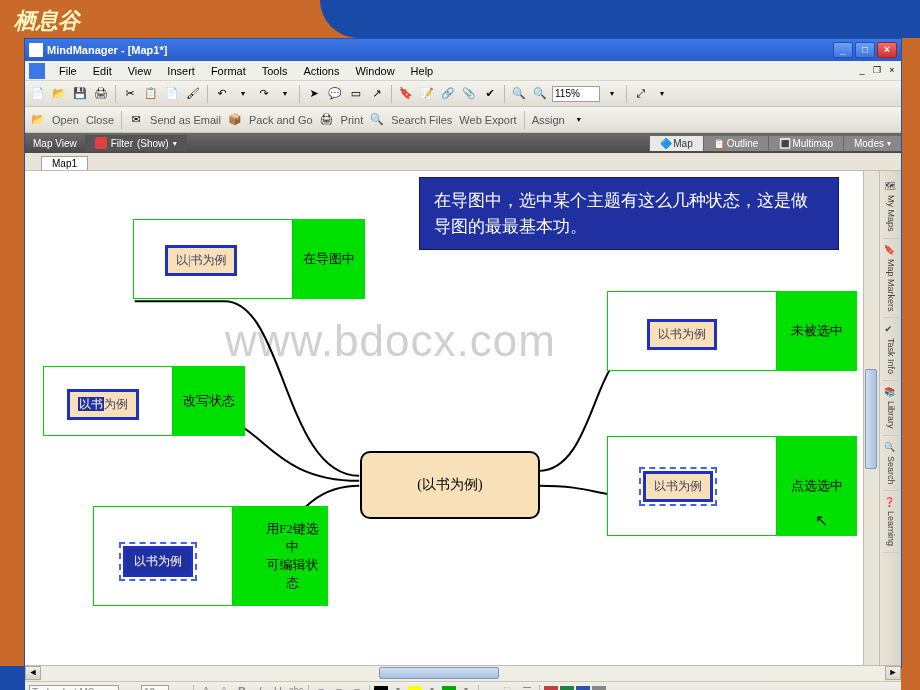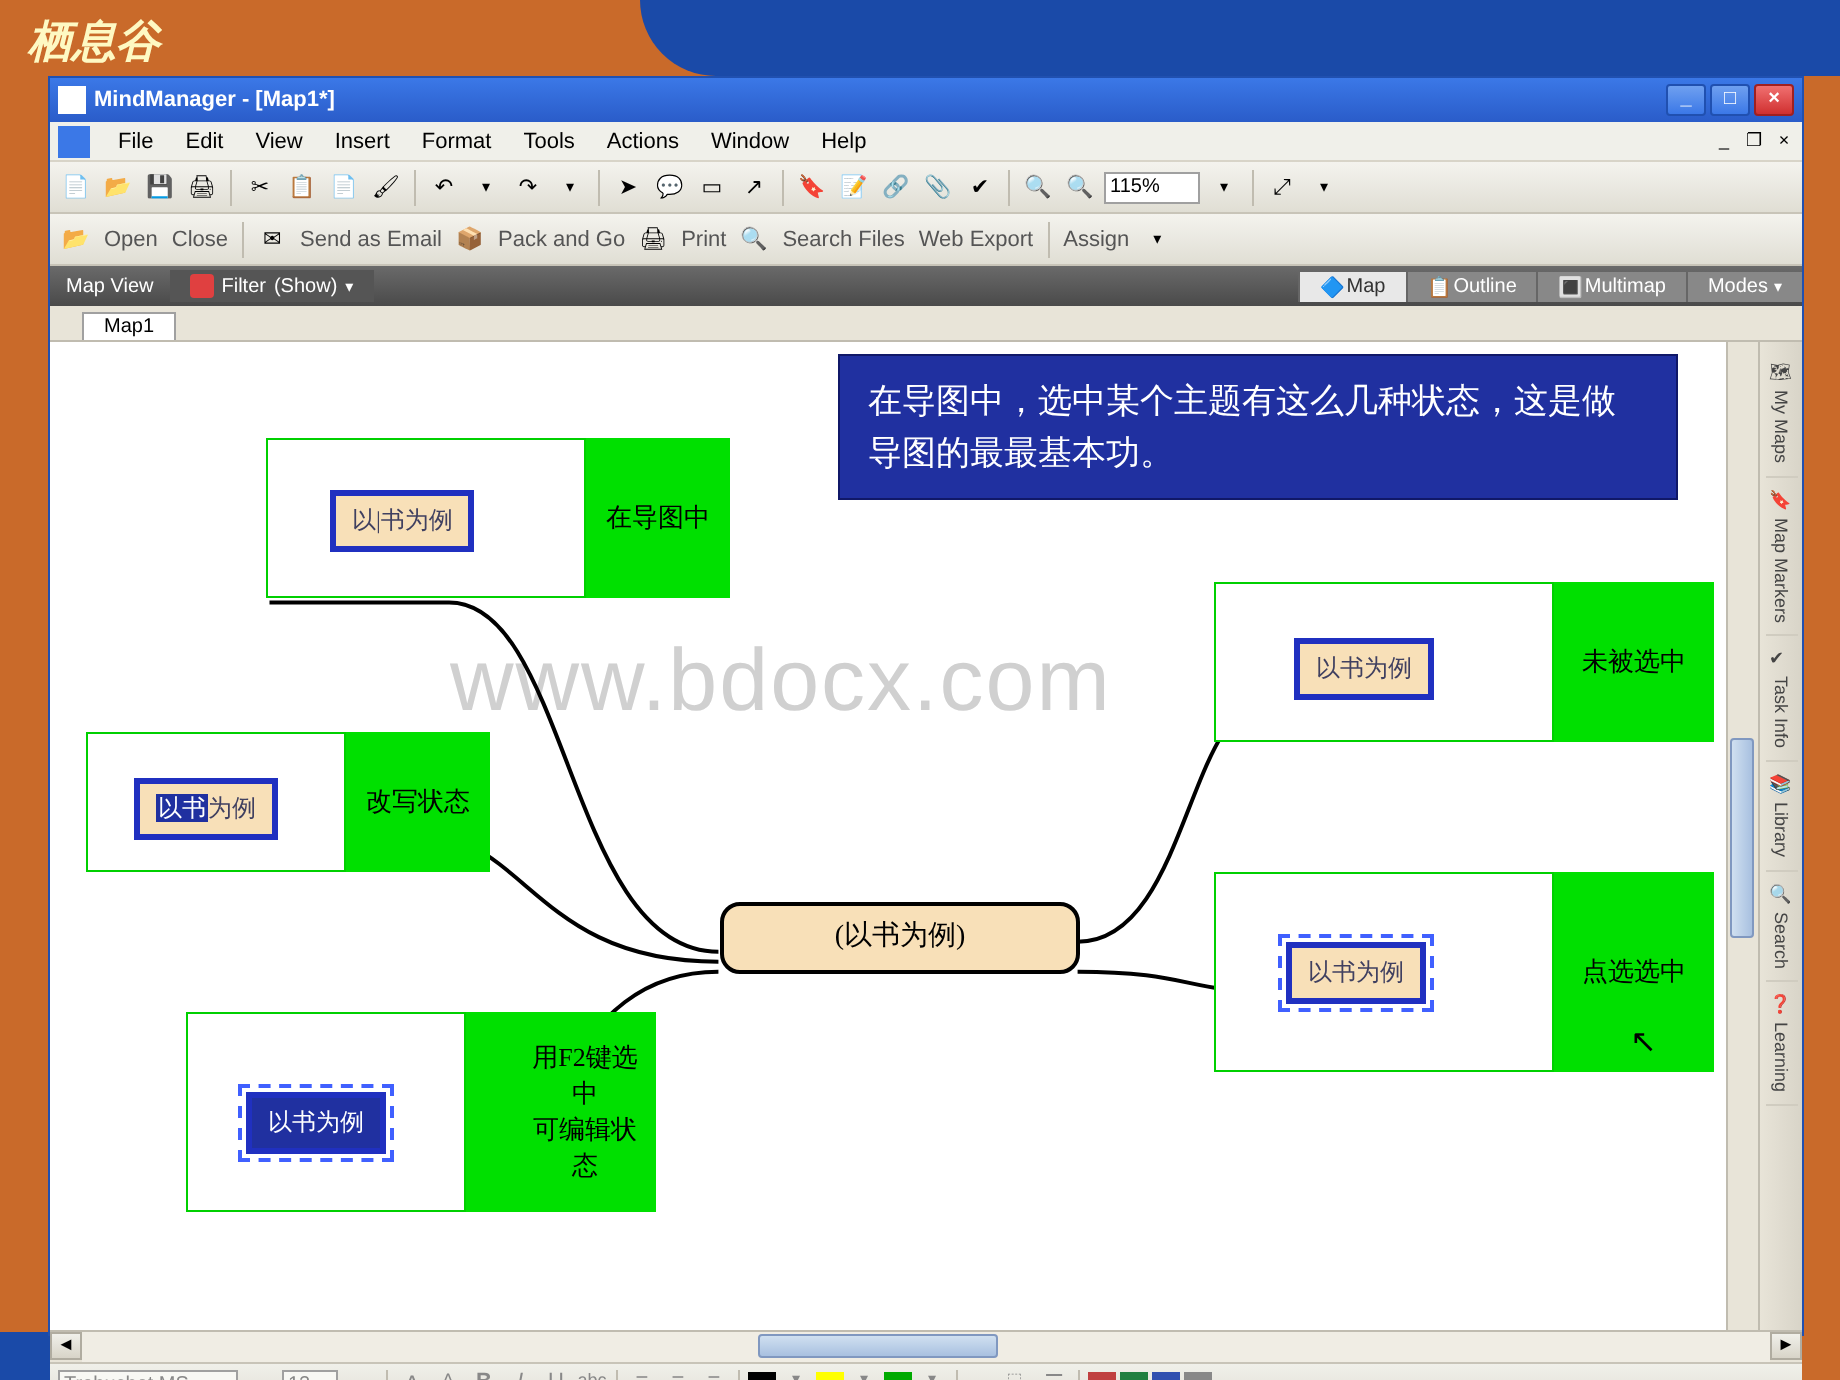--- a/index.html
+++ b/index.html
@@ -49,21 +49,21 @@
 .sb-thumb-v { position:absolute; top:40%; left:1px; width:12px; height:100px; background:linear-gradient(90deg,#d0e0f0,#a8c0e0); border:1px solid #8098c0; border-radius:2px;}
 .format-bar { height: 22px; background: linear-gradient(#f0f0ea,#e0ded4); border-top: 1px solid #c8c4b8; display: flex; align-items: center; padding: 0 4px; gap: 2px; font-size: 11px; }
 .font-combo { width: 90px; height: 16px; border: 1px solid #a0a0a0; background: #f8f8f4; font-size: 10px; padding: 0 2px; color: #888; }
 .size-combo { width: 28px; height: 16px; border: 1px solid #a0a0a0; background: #f8f8f4; font-size: 10px; padding: 0 2px; color: #888; }
 .fmt-btn { width: 16px; height: 16px; text-align: center; font-size: 11px; cursor: pointer; color: #888; }
 .fmt-sep { width: 1px; height: 16px; background: #c0bcb0; margin: 0 2px; }
 .fmt-color-ico { width:14px; height:14px; display:inline-block;}
 
 .watermark { position: absolute; left: 200px; top: 145px; font-size: 44px; color: #d0d0d0; font-family: Arial; letter-spacing: 1px; }
 .annotation { position: absolute; top: 6px; right: 40px; width: 420px; background: #2030a0; color: #fff; padding: 10px 14px; font-size: 17px; line-height: 1.5; font-family: "SimSun","Microsoft YaHei"; border:1px solid #101868;}
-.central-node { position: absolute; left: 335px; top: 280px; width: 180px; padding: 6px 6px; background: #f8e0b8; border: 2px solid #000; border-radius: 10px; text-align: center; font-size: 14px; line-height: 1.4; font-family: "SimSun"; }
+.central-node { position: absolute; left: 335px; top: 280px; width: 180px; padding: 22px 6px; background: #f8e0b8; border: 2px solid #000; border-radius: 10px; text-align: center; font-size: 14px; line-height: 1.4; font-family: "SimSun"; }
 .topic-box { position: absolute; background: #fff; border: 1px solid #00d000; }
 .topic-green { position: absolute; background: #00e000; display: flex; align-items: center; justify-content: center; font-size: 13px; text-align:center; font-family:"SimSun"; padding:0 4px;}
 .topic-label { position: absolute; border: 3px solid #2030c0; background: #f8e0b8; padding: 4px 8px; font-size: 12px; font-family:"SimSun"; color:#404060;}
 .topic-label.sel { outline: 2px dashed #4060ff; outline-offset: 2px; }
 svg.connectors { position: absolute; top: 0; left: 0; width: 100%; height: 100%; pointer-events: none; }
 .cursor-arrow { position:absolute; width:14px; height:18px; color:#000; font-size:16px;}
 </style>
 </head>
 <body>
 

